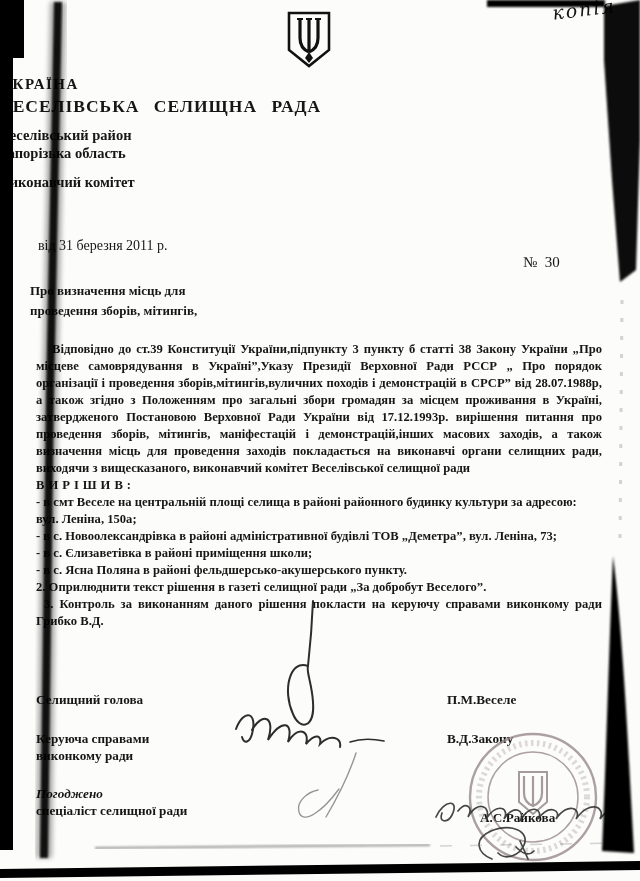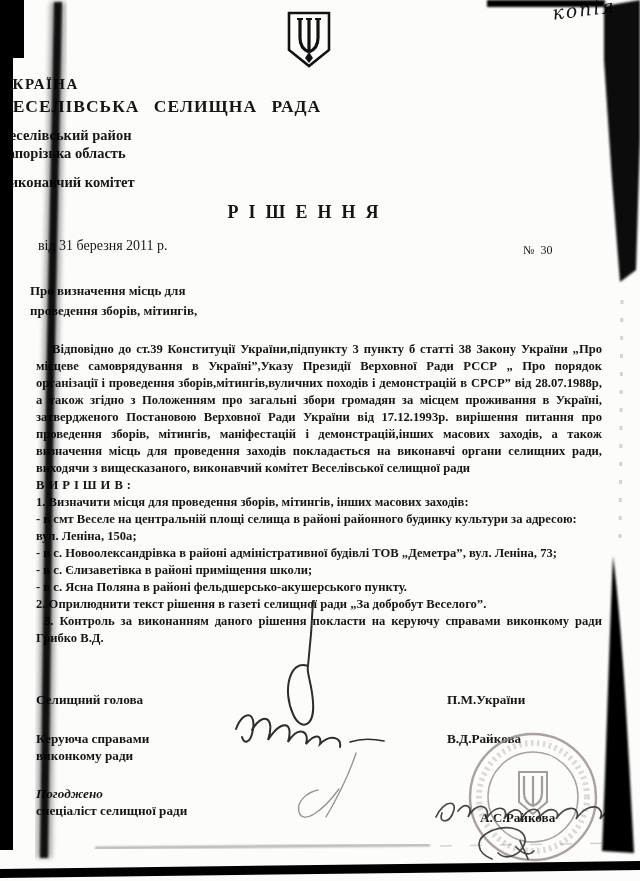--- a/index.html
+++ b/index.html
@@ -13,21 +13,21 @@
   .hdr{position:absolute;left:0;top:0;width:640px;text-align:center;padding-right:24px;box-sizing:border-box;z-index:1;}
   .emblem{position:absolute;left:285px;top:10px;z-index:1;}
   .country{position:absolute;top:76px;left:0;right:24px;font-size:15px;font-weight:bold;letter-spacing:1.5px;}
   .council{position:absolute;top:96px;left:0;right:24px;font-size:17.5px;font-weight:bold;letter-spacing:1px;word-spacing:9px;}
   .district{position:absolute;top:127px;left:0;right:24px;font-size:14.5px;font-weight:bold;}
   .region{position:absolute;top:145px;left:0;right:24px;font-size:14.5px;font-weight:bold;}
   .committee{position:absolute;top:174px;left:0;right:24px;font-size:14.5px;font-weight:bold;}
   .doctype{position:absolute;top:202px;left:0;right:24px;font-size:18px;font-weight:bold;letter-spacing:10px;}
   
   .dateline{position:absolute;left:38px;top:238px;font-size:14px;z-index:1;}
-  .num{position:absolute;left:523px;top:243px;font-size:12px;white-space:pre;z-index:1;}
+  .num{position:absolute;left:523px;top:254px;font-size:15px;white-space:pre;z-index:1;}
   
   .subject{position:absolute;left:30px;top:281px;width:240px;font-size:13px;font-weight:bold;line-height:20px;z-index:1;}
   
   .main{position:absolute;left:36px;top:341px;width:566px;font-size:12.6px;font-weight:bold;line-height:17px;z-index:1;}
   .main p{margin:0;text-align:justify;}
   .intro{text-indent:16px;}
   .resolved{margin-top:1px;letter-spacing:4px;}
   .pt1{margin-top:8px;}
   .loc{text-align:left !important;}
   .pt2{margin-top:12px;}
@@ -56,47 +56,45 @@
     <path d="M24,9 V42 M15,9 V28 C15,36 19,40 24,42 M33,9 V28 C33,36 29,40 24,42" stroke="#111" stroke-width="3.2" fill="none"></path>
     <path d="M24,42 L20,48 L24,53 L28,48 Z" fill="#111"></path>
     <path d="M12,9 h6 M21,9 h6 M30,9 h6" stroke="#111" stroke-width="2.2"></path>
   </svg>
 
   <div class="country">УКРАЇНА</div>
   <div class="council">ВЕСЕЛІВСЬКА СЕЛИЩНА РАДА</div>
   <div class="district">Веселівський район</div>
   <div class="region">Запорізька область</div>
   <div class="committee">Виконавчий комітет</div>
-  <div class="doctype hdr" style="position:absolute;">РІШЕННЯ</div>
 
   <div class="dateline">від 31 березня 2011 р.</div>
   <div class="num">№  30</div>
 
   <div class="subject">
     <div>Про визначення місць для</div>
     <div>проведення зборів, мітингів,</div>
   </div>
 
   <div class="main">
     <p class="intro">Відповідно до ст.39 Конституції України,підпункту 3 пункту б статті 38 Закону України „Про місцеве самоврядування в Україні”,Указу Президії Верховної Ради РССР „ Про порядок організації і проведення зборів,мітингів,вуличних походів і демонстрацій в СРСР” від 28.07.1988р, а також згідно з Положенням про загальні збори громадян за місцем проживання в Україні, затвердженого Постановою Верховної Ради України від 17.12.1993р. вирішення питання про проведення зборів, мітингів, маніфестацій і демонстрацій,інших масових заходів, а також визначення місць для проведення заходів покладається на виконавчі органи селищних ради, виходячи з вищесказаного, виконавчий комітет Веселівської селищної ради</p>
     <p class="resolved">ВИРІШИВ:</p>
-    <p class="pt1">1. Визначити місця для проведення зборів, мітингів, інших масових заходів:</p>
     <p class="loc">- в смт Веселе на центральній площі селища в районі районного будинку культури за адресою: вул. Леніна, 150а;</p>
     <p class="loc">- в с. Новоолександрівка в районі адміністративної будівлі ТОВ „Деметра”, вул. Леніна, 73;</p>
     <p class="loc">- в с. Єлизаветівка в районі приміщення школи;</p>
     <p class="loc">- в с. Ясна Поляна в районі фельдшерсько-акушерського пункту.</p>
     <p class="pt2">2. Оприлюднити текст рішення в газеті селищної ради „За добробут Веселого”.</p>
     <p class="pt3">3. Контроль за виконанням даного рішення покласти на керуючу справами виконкому ради Грибко В.Д.</p>
   </div>
 
   <div class="sig" style="left:36px;top:692px;">Селищний голова</div>
-  <div class="sig" style="left:447px;top:692px;">П.М.України</div>
+  <div class="sig" style="left:447px;top:692px;">П.М.Веселе</div>
   <div class="sig" style="left:36px;top:731px;">Керуюча справами</div>
   <div class="sig" style="left:36px;top:748px;">виконкому ради</div>
-  <div class="sig" style="left:447px;top:731px;">В.Д.Райкова</div>
+  <div class="sig" style="left:447px;top:731px;">В.Д.Закону</div>
   <div class="sig italic" style="left:36px;top:786px;">Погоджено</div>
   <div class="sig" style="left:36px;top:803px;">спеціаліст селищної ради</div>
   <div class="sig" style="left:444px;top:810px;margin-left:36px;">А.С.Райкова</div>
 
   <div class="copynote">копія</div>
 
   <svg class="inkwork" width="640" height="881" viewBox="0 0 640 881">
 
     <g stroke="#1c1c1c" fill="none" stroke-width="2" stroke-linecap="round" opacity="0.92">
       <path d="M313,601 C312,625 310,648 308,666"></path>

